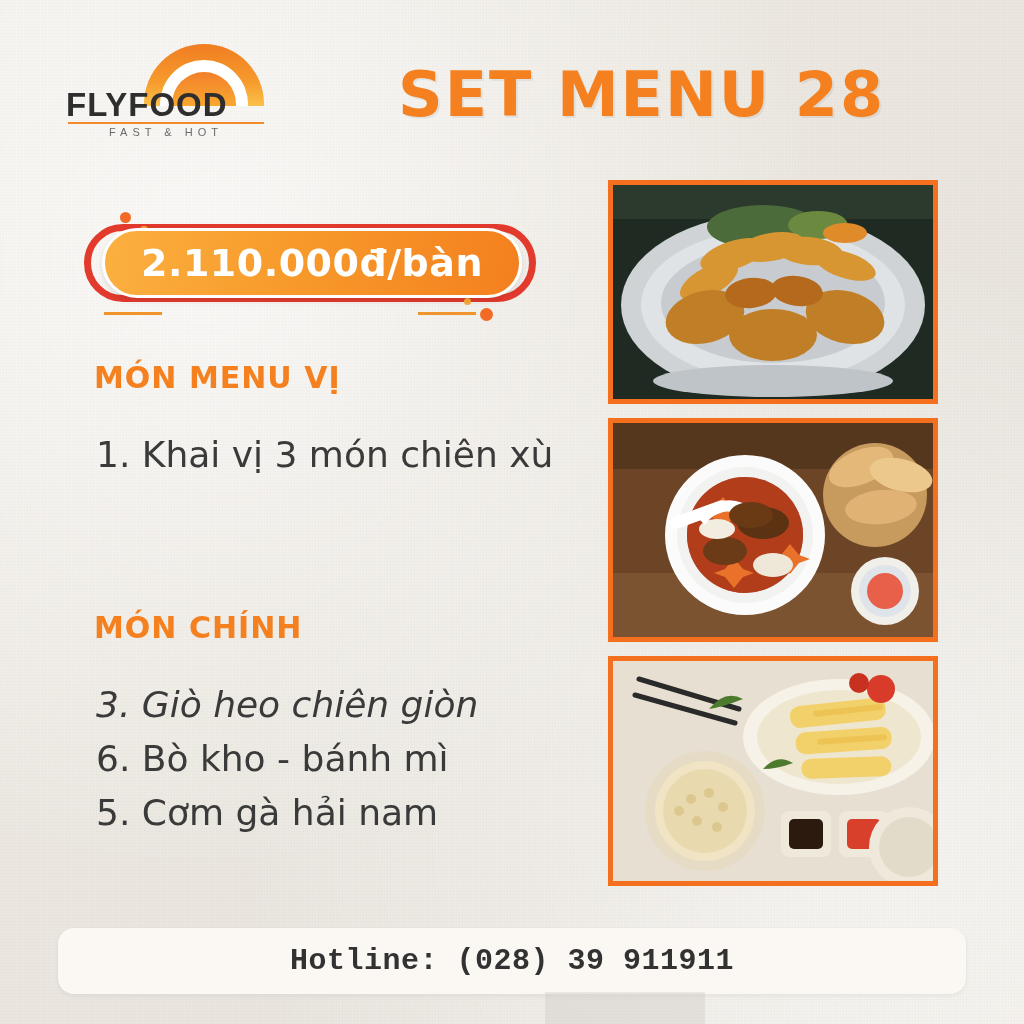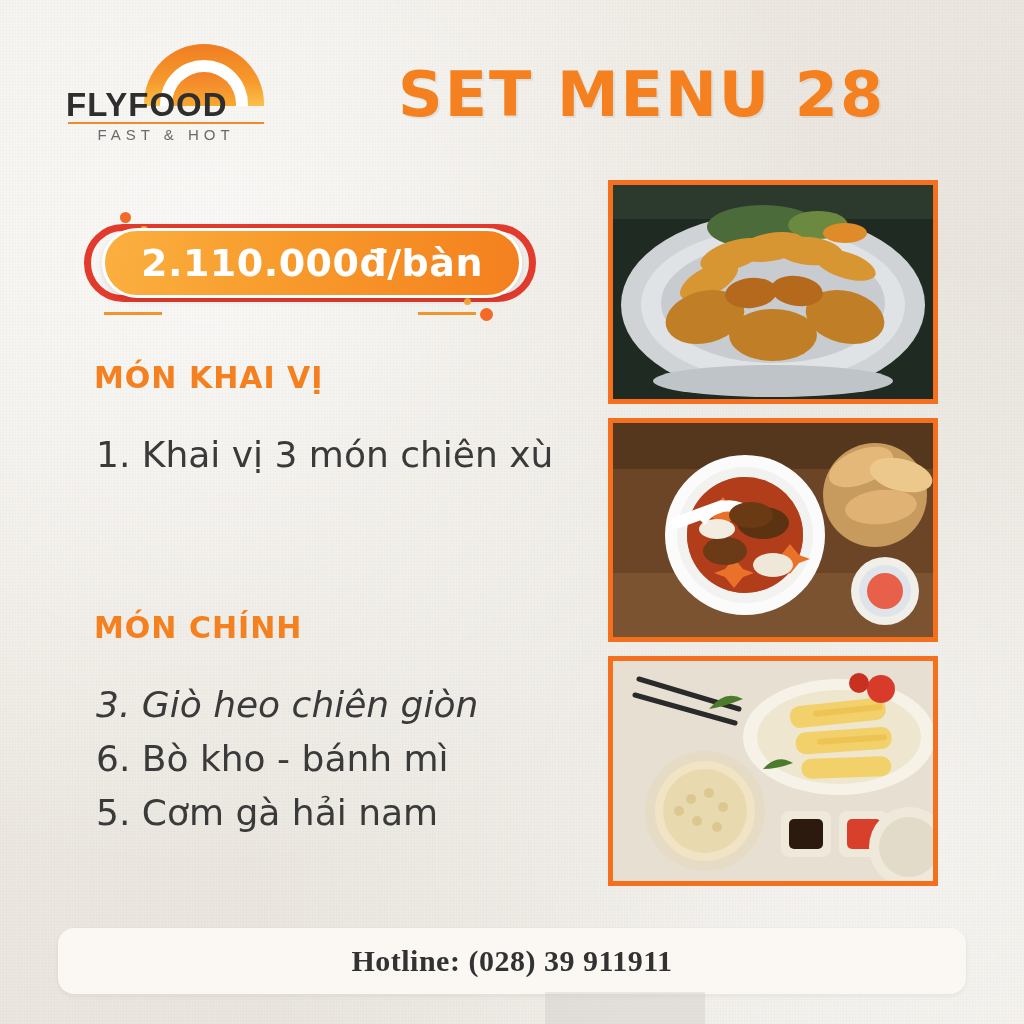--- a/index.html
+++ b/index.html
@@ -54,21 +54,21 @@
     font-size: 33px; font-weight: 700; letter-spacing: 1px;
     color: #2e2e2e;
   }
   .logo-word .hot { color:#2e2e2e; }
   .logo-rule {
     position:absolute; left:2px; top:78px; width:196px; height:2px;
     background:#f08a2a;
   }
   .logo-sub {
     position:absolute; left:2px; top:82px; width:196px;
-    text-align:center; font-size:15px; letter-spacing:5px; color:#6a6a6a;
+    text-align:center; font-size:11px; letter-spacing:5px; color:#6a6a6a;
   }
 
   
   .title {
     position:absolute; left:398px; top:58px;
     font-size: 62px; font-weight: 800; letter-spacing: 2px;
     color: #f4801f;
     text-shadow: 2px 2px 0 rgba(0,0,0,0.06);
     font-family: "DejaVu Sans", sans-serif;
     text-align: right;
@@ -129,21 +129,21 @@
 
   
   .hotline {
     position:absolute; left:58px; top:928px; width:908px; height:66px;
     background: #fbf8f3; border-radius: 16px;
     display:flex; align-items:center; justify-content:center;
     box-shadow: 0 2px 5px rgba(0,0,0,0.06);
   }
   .hotline span {
     font-size: 30px; font-weight: 800; color:#323232;
-    font-family:Liberation Serif, serif; letter-spacing:0.5px;
+    font-family:Liberation Mono, monospace; letter-spacing:0.5px;
   }
   .corner-shade {
     position:absolute; left:545px; top:992px; width:160px; height:32px;
     background: rgba(200,195,188,0.35);
   }
 </style>
 </head>
 <body>
 
 <div id="poster">
@@ -168,21 +168,21 @@
     <div class="dot d2"></div>
     <div class="dot d3"></div>
     <div class="dot d4"></div>
     <div class="tick t1"></div>
     <div class="tick t2"></div>
     <div class="ribbon-main">
       <div class="price">2.110.000đ/bàn</div>
     </div>
   </div>
 
-  <div class="sec-head h1">MÓN KHAI VỊ</div>
+  <div class="sec-head h1">MÓN MENU VỊ</div>
   <div class="item i1">1. Khai vị 3 món chiên xù</div>
 
   <div class="sec-head h2">MÓN CHÍNH</div>
   <div class="item i3">3. Giò heo chiên giòn</div>
   <div class="item i4">6. Bò kho - bánh mì</div>
   <div class="item i5">5. Cơm gà hải nam</div>
 
   <div class="photo p1">
     <svg class="ph" viewBox="0 0 320 214" preserveAspectRatio="none">
       <rect width="320" height="214" fill="#1e2a22"></rect>

